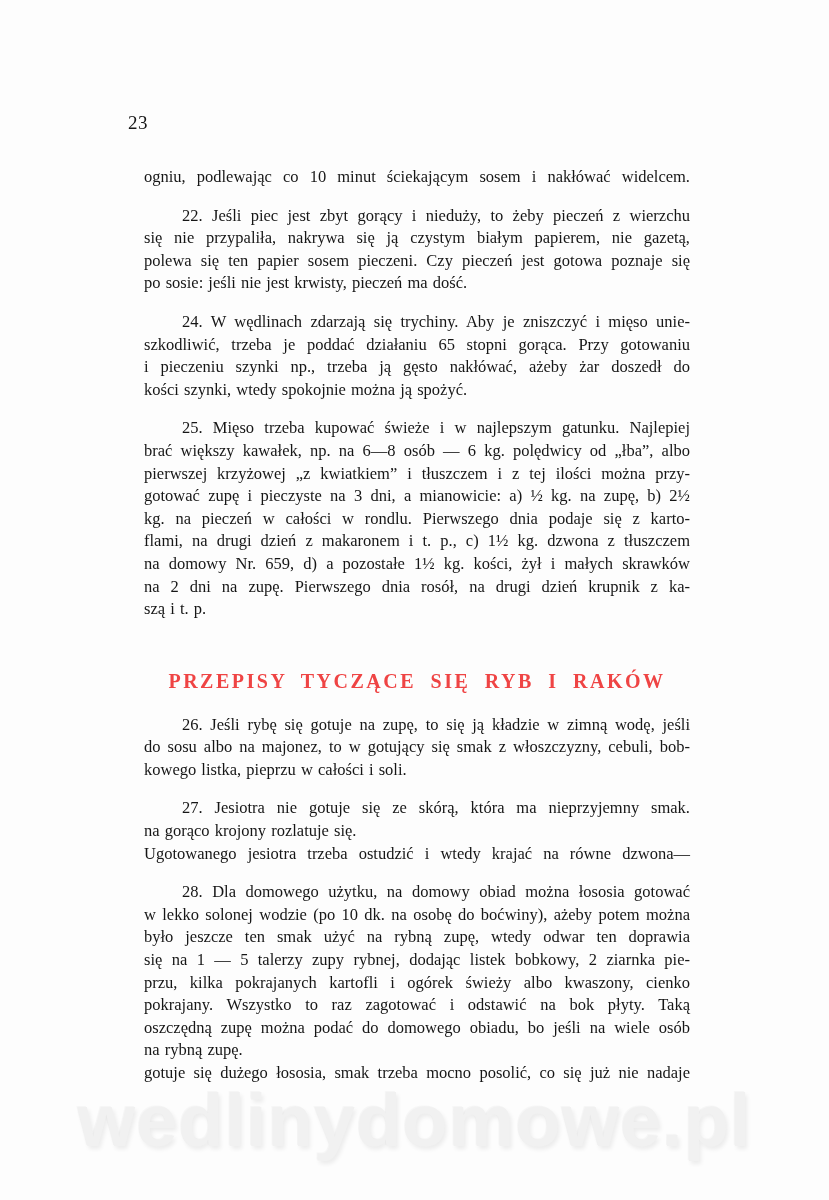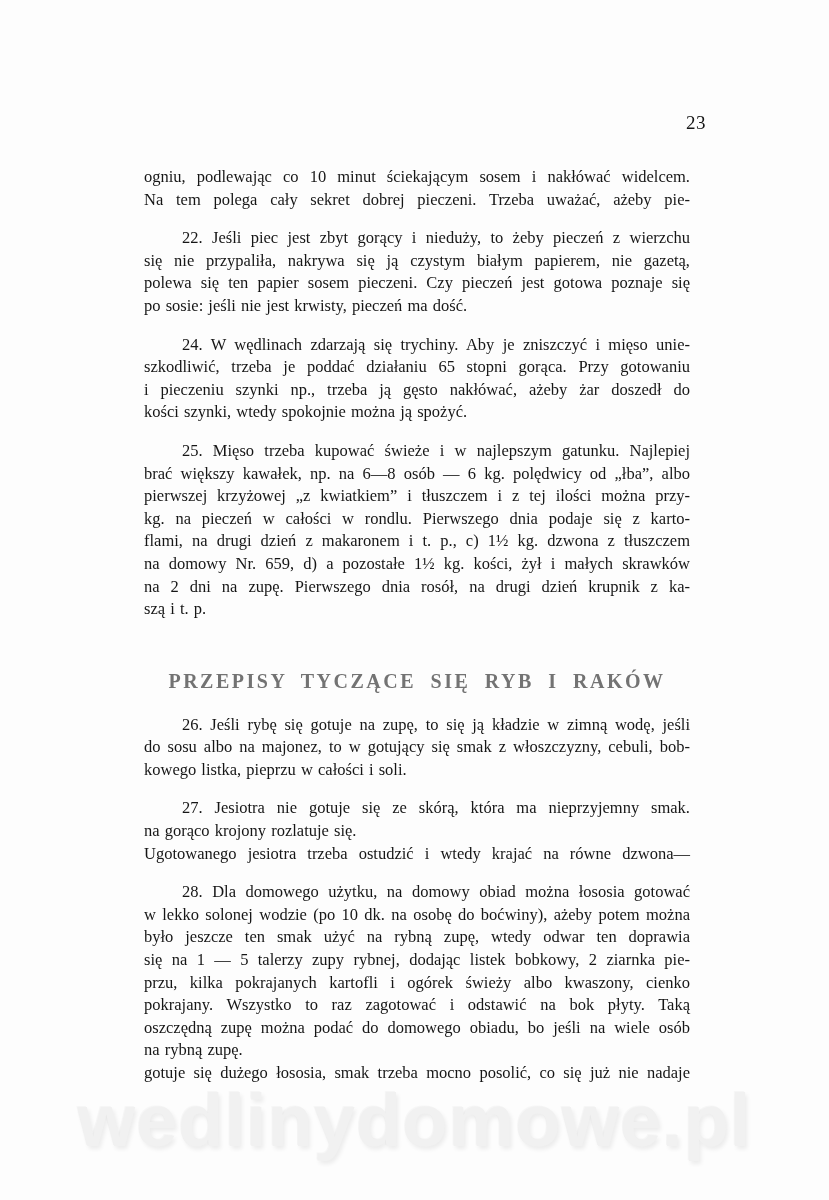--- a/index.html
+++ b/index.html
@@ -17,21 +17,20 @@
   }
   .page {
     position: absolute;
     inset: 0;
   }
   .page-number {
     position: absolute;
     top: 112px;
     left: 128px;
     width: 578px;
-    text-align: right;
     font-size: 19px;
     letter-spacing: 0.5px;
   }
   .text-block {
     position: absolute;
     top: 150px;
     left: 128px;
     width: 578px;
     font-size: 16.5px;
     line-height: 22.6px;
@@ -55,21 +54,21 @@
   }
   .section-heading {
     margin-top: 48px;
     margin-bottom: 21px;
     text-align: center;
     font-weight: bold;
     font-size: 20px;
     line-height: 24px;
     letter-spacing: 2.5px;
     word-spacing: 7px;
-    color: #737373;
+    color: #ef4444;
   }
   .watermark {
     position: absolute;
     top: 1078px;
     left: 0;
     width: 829px;
     text-align: center;
     font-family: "Liberation Sans", "DejaVu Sans", sans-serif;
     font-weight: bold;
     font-size: 74px;
@@ -82,38 +81,38 @@
 </style>
 </head>
 <body>
 
 <div class="page">
   <div class="page-number">23</div>
 
   <div class="text-block">
       <div class="paragraph">
         <div class="line">ogniu, podlewając co 10 minut ściekającym sosem i nakłówać widelcem.</div>
-        <div class="line">Na tem polega cały sekret dobrej pieczeni. Trzeba uważać, ażeby pie-</div>
       </div>
       <div class="paragraph">
         <div class="line indent">22. Jeśli piec jest zbyt gorący i nieduży, to żeby pieczeń z wierzchu</div>
         <div class="line">się nie przypaliła, nakrywa się ją czystym białym papierem, nie gazetą,</div>
         <div class="line">polewa się ten papier sosem pieczeni. Czy pieczeń jest gotowa poznaje się</div>
         <div class="line last">po sosie: jeśli nie jest krwisty, pieczeń ma dość.</div>
       </div>
       <div class="paragraph">
         <div class="line indent">24. W wędlinach zdarzają się trychiny. Aby je zniszczyć i mięso unie-</div>
         <div class="line">szkodliwić, trzeba je poddać działaniu 65 stopni gorąca. Przy gotowaniu</div>
         <div class="line">i pieczeniu szynki np., trzeba ją gęsto nakłówać, ażeby żar doszedł do</div>
         <div class="line last">kości szynki, wtedy spokojnie można ją spożyć.</div>
       </div>
       <div class="paragraph">
         <div class="line indent">25. Mięso trzeba kupować świeże i w najlepszym gatunku. Najlepiej</div>
         <div class="line">brać większy kawałek, np. na 6—8 osób — 6 kg. polędwicy od „łba”, albo</div>
         <div class="line">pierwszej krzyżowej „z kwiatkiem” i tłuszczem i z tej ilości można przy-</div>
+        <div class="line">gotować zupę i pieczyste na 3 dni, a mianowicie: a) ½ kg. na zupę, b) 2½</div>
         <div class="line">kg. na pieczeń w całości w rondlu. Pierwszego dnia podaje się z karto-</div>
         <div class="line">flami, na drugi dzień z makaronem i t. p., c) 1½ kg. dzwona z tłuszczem</div>
         <div class="line">na domowy Nr. 659, d) a pozostałe 1½ kg. kości, żył i małych skrawków</div>
         <div class="line">na 2 dni na zupę. Pierwszego dnia rosół, na drugi dzień krupnik z ka-</div>
         <div class="line last">szą i t. p.</div>
       </div>
       <div class="section-heading">PRZEPISY TYCZĄCE SIĘ RYB I RAKÓW</div>
       <div class="paragraph">
         <div class="line indent">26. Jeśli rybę się gotuje na zupę, to się ją kładzie w zimną wodę, jeśli</div>
         <div class="line">do sosu albo na majonez, to w gotujący się smak z włoszczyzny, cebuli, bob-</div>

